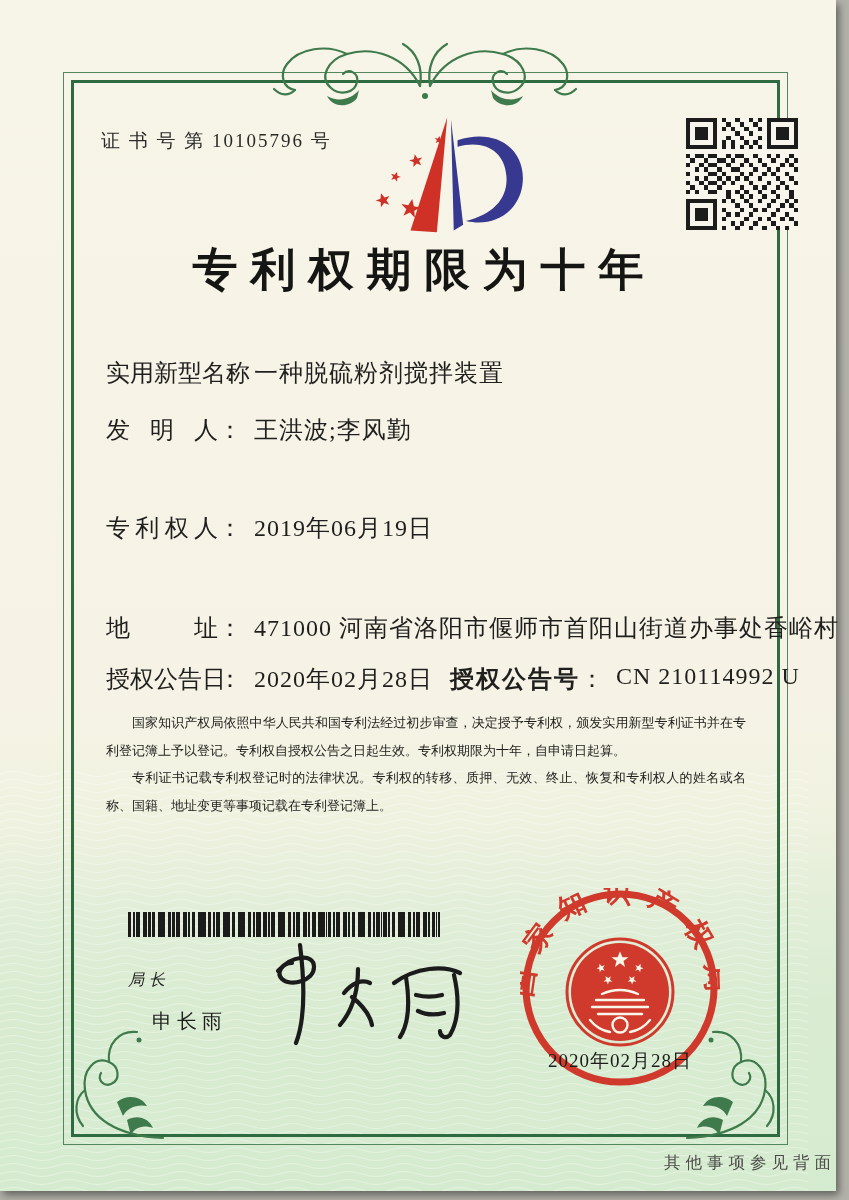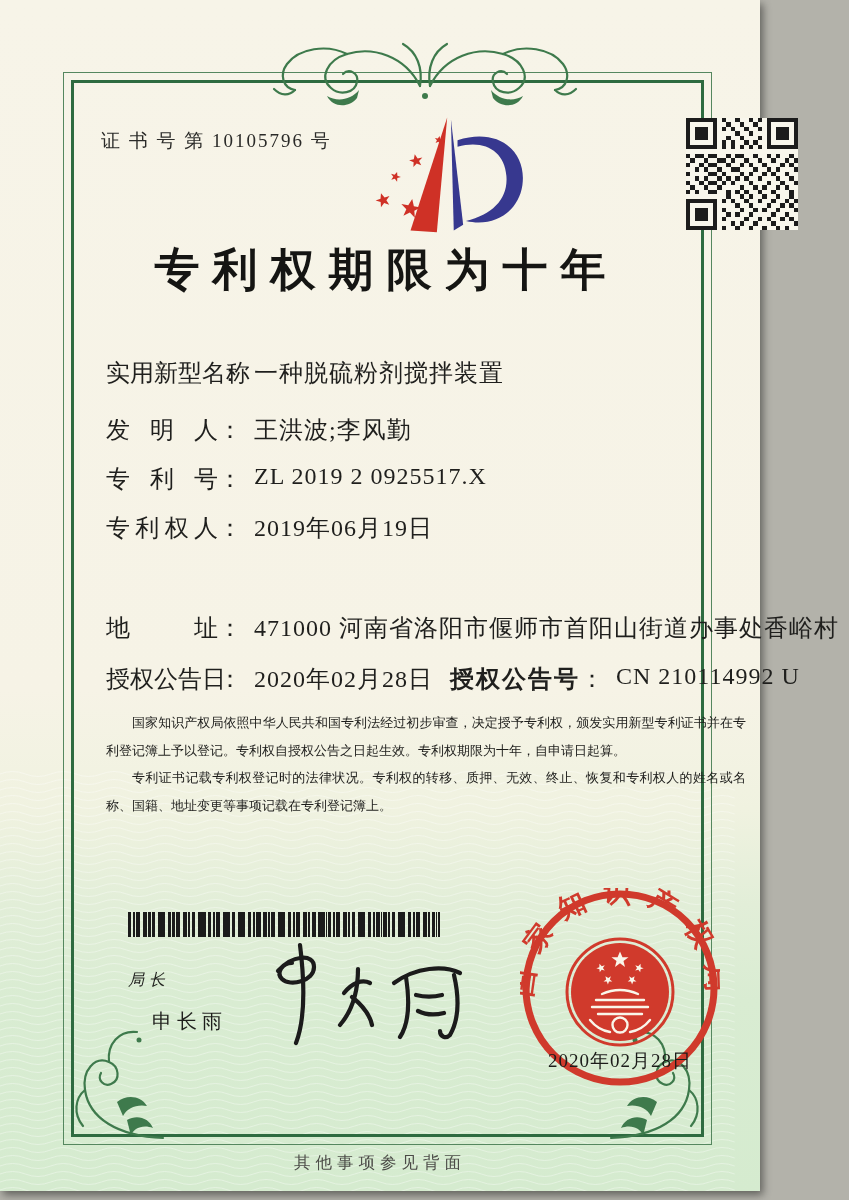--- a/index.html
+++ b/index.html
@@ -1,17 +1,17 @@
 <!DOCTYPE html>
 <html><head>
 <meta charset="utf-8">
 <style>
   html,body{margin:0;padding:0;width:849px;height:1200px;background:#b3b2aa;overflow:hidden;
     font-family:"Liberation Serif","DejaVu Serif",serif;}
-  .paper{position:absolute;left:0;top:0;width:760px;height:1191px;
+  .paper{position:absolute;left:0;top:0;width:836px;height:1191px;
     background:linear-gradient(180deg,#f7f4e8 0%,#f6f3e6 58%,#f0f2e0 68%,#e2eed8 76%,#d9ecd2 84%,#d5ebcf 100%);
     box-shadow:3px 4px 8px rgba(0,0,0,.45);}
   .waves{position:absolute;left:0;bottom:0;width:100%;height:420px;opacity:.65;pointer-events:none;}
   .frame-outer{position:absolute;left:63px;top:72px;right:48px;bottom:46px;border:1.5px solid #55875f;}
   .frame-inner{position:absolute;left:71px;top:80px;right:56px;bottom:54px;border:3px solid #2e6b40;}
   .abs{position:absolute;}
   .cert-no{left:101px;top:128px;font-size:19px;color:#2a2a28;letter-spacing:2px;}
   .title{left:0;right:0;top:240px;text-align:center;font-size:45px;font-weight:bold;color:#151513;
     letter-spacing:13px;padding-left:13px;}
   .field-row{left:106px;width:660px;font-size:24px;color:#1f1f1d;white-space:nowrap;}
@@ -27,21 +27,21 @@
     background:
      repeating-linear-gradient(90deg,#1b1b1b 0 2px,rgba(0,0,0,0) 2px 5px),
      repeating-linear-gradient(90deg,#1b1b1b 0 3px,rgba(0,0,0,0) 3px 8px),
      repeating-linear-gradient(90deg,#1b1b1b 0 1px,rgba(0,0,0,0) 1px 11px);}
   .officer-title{left:128px;top:970px;font-size:16px;letter-spacing:5px;color:#1e1e1c;font-style:italic;}
   .officer-name{left:128px;top:1008px;font-size:20px;letter-spacing:5px;color:#1e1e1c;margin-left:24px;}
   .signature{left:248px;top:933px;width:232px;height:122px;}
   .seal{left:520px;top:888px;width:200px;height:200px;}
   .seal-date{left:520px;top:1048px;width:200px;text-align:center;font-size:19px;color:#1c1c1a;letter-spacing:1px;}
   .page-num{left:0;right:0;top:1092px;text-align:center;font-size:15.5px;letter-spacing:2px;color:#242422;}
-  .back-note{left:0;right:0;top:1152px;text-align:center;font-size:16.5px;letter-spacing:5px;color:#4b4b47;}
+  .back-note{left:0;right:0;top:1152px;text-align:right;font-size:16.5px;letter-spacing:5px;color:#4b4b47;}
   .top-orn{left:255px;top:38px;width:340px;height:82px;}
   .corner-l{left:58px;top:1018px;width:112px;height:126px;}
   .corner-r{right:44px;top:1018px;width:112px;height:126px;transform:scaleX(-1);}
   .logo{left:356px;top:108px;width:188px;height:132px;}
   .qr{left:686px;top:118px;width:112px;height:112px;}
 </style>
 </head>
 <body>
 
 <div class="paper">
@@ -182,23 +182,20 @@
   </svg>
 
   <div class="abs title">专利权期限为十年</div>
 
   <div class="abs field-row" style="top:357px">
     <span class="flabel">实用新型名称</span><span class="colon">：</span><span class="fvalue">一种脱硫粉剂搅拌装置</span>
   </div>
   <div class="abs field-row" style="top:414px">
     <span class="flabel">发明人</span><span class="colon">：</span><span class="fvalue">王洪波;李风勤</span>
   </div>
-  <div class="abs field-row" style="top:463px">
-    <span class="flabel">专利号</span><span class="colon">：</span><span class="fvalue">ZL 2019 2 0925517.X</span>
-  </div>
   <div class="abs field-row" style="top:512px">
     <span class="flabel">专利权人</span><span class="colon">：</span><span class="fvalue">2019年06月19日</span>
   </div>
   <div class="abs field-row" style="top:612px">
     <span class="flabel">地址</span><span class="colon">：</span><span class="fvalue">471000 河南省洛阳市偃师市首阳山街道办事处香峪村</span>
   </div>
   <div class="abs field-row" style="top:663px">
     <span class="flabel">授权公告日</span><span class="colon">：</span><span class="fvalue">2020年02月28日</span>
     <span class="pair2">
       <span class="flabel2">授权公告号</span><span class="colon">：</span><span class="fvalue">CN 210114992 U</span>

